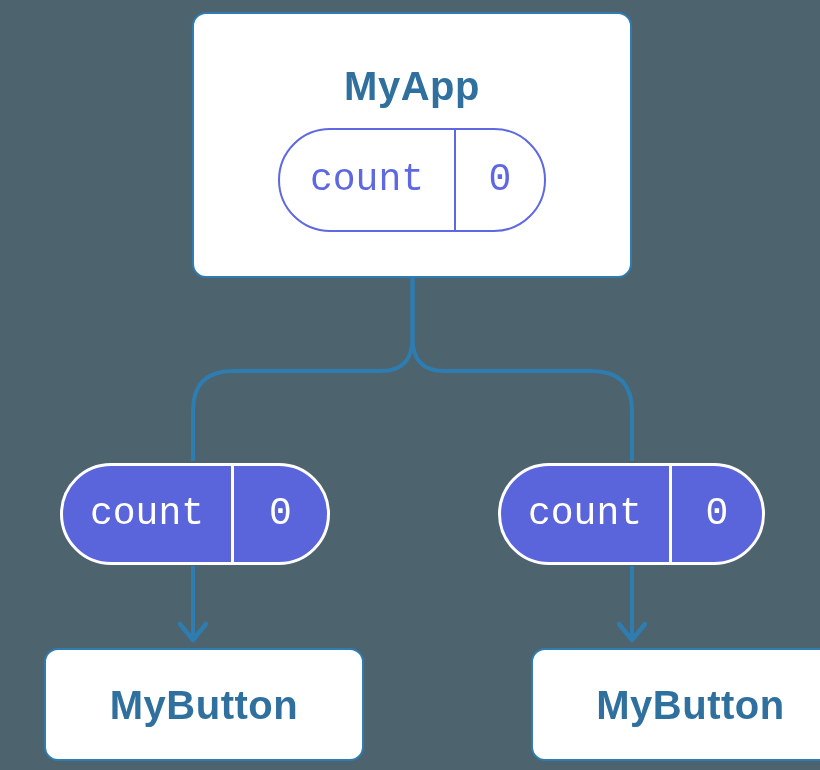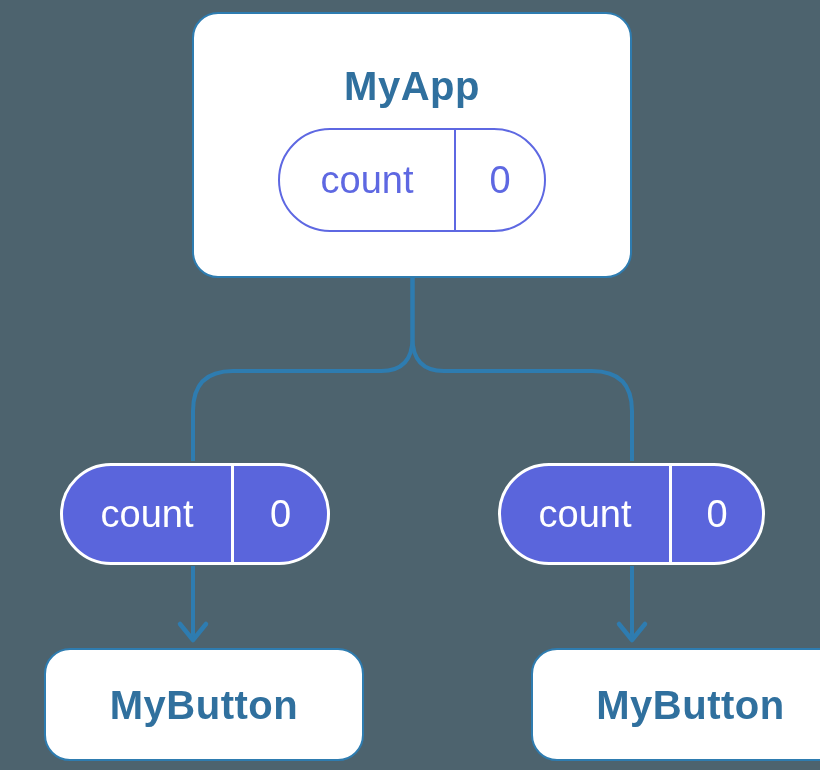--- a/index.html
+++ b/index.html
@@ -14,21 +14,21 @@
   html,body{margin:0;padding:0;}
   body{
     background:var(--bg);
     font-family:"Liberation Sans", sans-serif;
     width:820px;height:770px;overflow:hidden;
   }
   .stage{position:relative;width:820px;height:770px;background:var(--bg);}
   .wires{position:absolute;left:0;top:0;z-index:1;}
   .card{
     position:absolute;background:var(--card-bg);
-    border:2px solid var(--wire);border-radius:26px;
+    border:2px solid var(--wire);border-radius:14px;
     box-sizing:border-box;z-index:2;text-align:right;
   }
   .root-card{left:192px;top:12px;width:440px;height:266px;display:flex;flex-direction:column;align-items:center;}
   .card-title{
     color:var(--title);font-size:40px;font-weight:600;letter-spacing:.5px;
     line-height:1;white-space:nowrap;
   }
   .root-card .card-title{margin-top:52px;}
   .child-card{width:320px;height:113px;display:flex;align-items:center;justify-content:center;margin-left:36px;}
   .child-left{left:8px;top:648px;}
@@ -46,21 +46,21 @@
   .pill-solid{
     position:absolute;width:270px;height:102px;
     background:var(--indigo-fill);border:3px solid var(--white);
   }
   .pill-solid .pill-name{width:168px;border-right:3px solid var(--white);color:var(--white);}
   .pill-solid .pill-value{flex:1;color:var(--white);}
   .pill-left{left:60px;top:463px;}
   .pill-right{left:498px;top:463px;width:267px;}
   .pill-name,.pill-value{
     display:flex;align-items:center;justify-content:center;
-    font-size:38px;line-height:1;white-space:nowrap;
+    font-size:38px;line-height:1;white-space:nowrap;font-family:Liberation Mono, monospace;
   }
 </style>
 </head>
 <body>
 
 <div class="stage">
 
   <svg class="wires" width="820" height="770" viewBox="0 0 820 770" fill="none">
     <path d="M412.5 278 V338 Q412.5 371 381 371 H233 Q193 371 193 411 V461" stroke="#2E7CB0" stroke-width="4" fill="none"></path>
     <path d="M412.5 278 V338 Q412.5 371 444 371 H592 Q632 371 632 411 V461" stroke="#2E7CB0" stroke-width="4" fill="none"></path>

